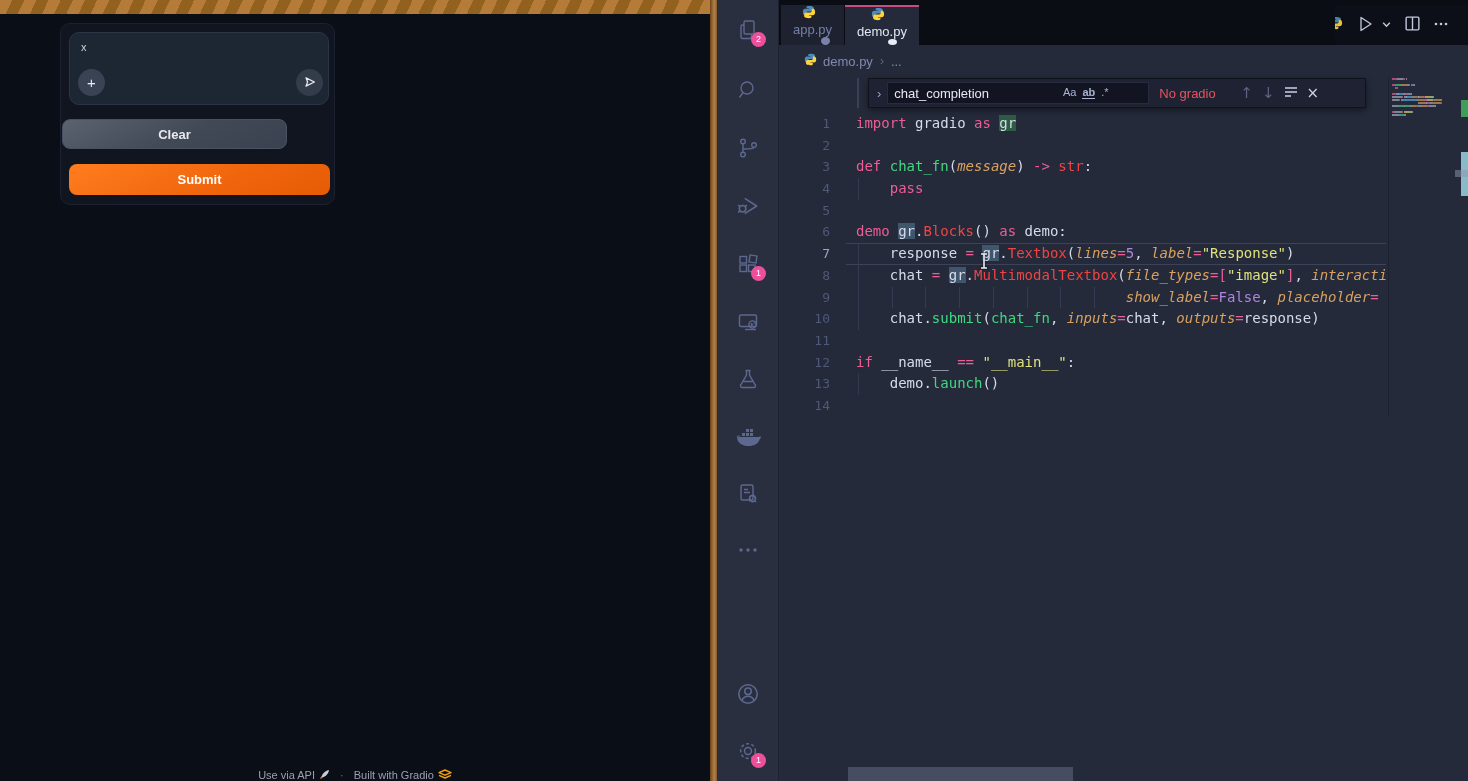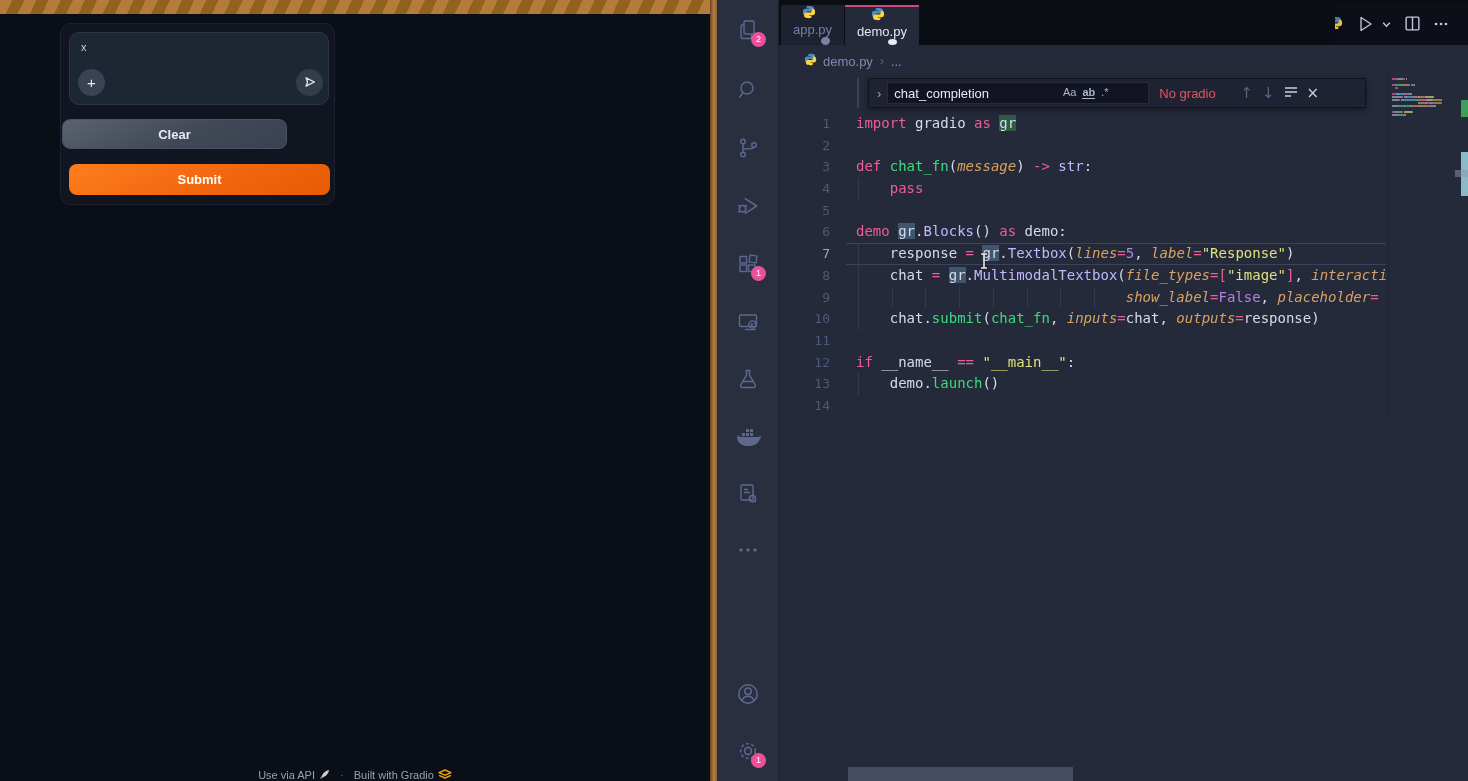--- a/index.html
+++ b/index.html
@@ -90,21 +90,21 @@
 
   
   .code-rows { position:absolute; left:0; top:68px; width:607px; height:320px; overflow:hidden;
     font-family:"DejaVu Sans Mono",monospace; font-size:14px; }
   .crow { position:relative; height:21.7px; line-height:21.7px; white-space:pre; }
   .crow .ln { position:absolute; left:0; width:51px; text-align:right; color:#4e5878; font-size:13px; }
   .crow .lc { position:absolute; left:77px; }
   .crow.cur .ln { color:#9aa3c6; }
   .curbox { position:absolute; left:67px; right:0; top:0; height:100%; border-top:1px solid #3c4358; border-bottom:1px solid #3c4358; }
   .iguide { position:absolute; top:0; height:100%; width:1px; background:#333a52; }
-  .tk-kw{color:#ee5d96} .tk-fn{color:#3fd97f} .tk-cls{color:#c4b5fd}
+  .tk-kw{color:#ee5d96} .tk-fn{color:#3fd97f} .tk-cls{color:#ef4444}
   .tk-par{color:#d9a15f;font-style:italic} .tk-num{color:#b184e0}
   .tk-str{color:#dee17e} .tk-pl{color:#d6dbeb}
   .tk-hl1{color:#d6dbeb;background:#2e5c43} .tk-hl2{color:#d6dbeb;background:#40566c}
 
   .ibeam { position:absolute; left:199px; top:207px; }
 
   
   .minimap { position:absolute; left:609px; top:31px; width:68px; height:340px; border-left:1px solid #1d2130; padding:2px 0 0 3px; }
   .mmrow { height:2px; margin-bottom:1px; display:flex; }
   .mmrow span { height:2px; opacity:.65; }

